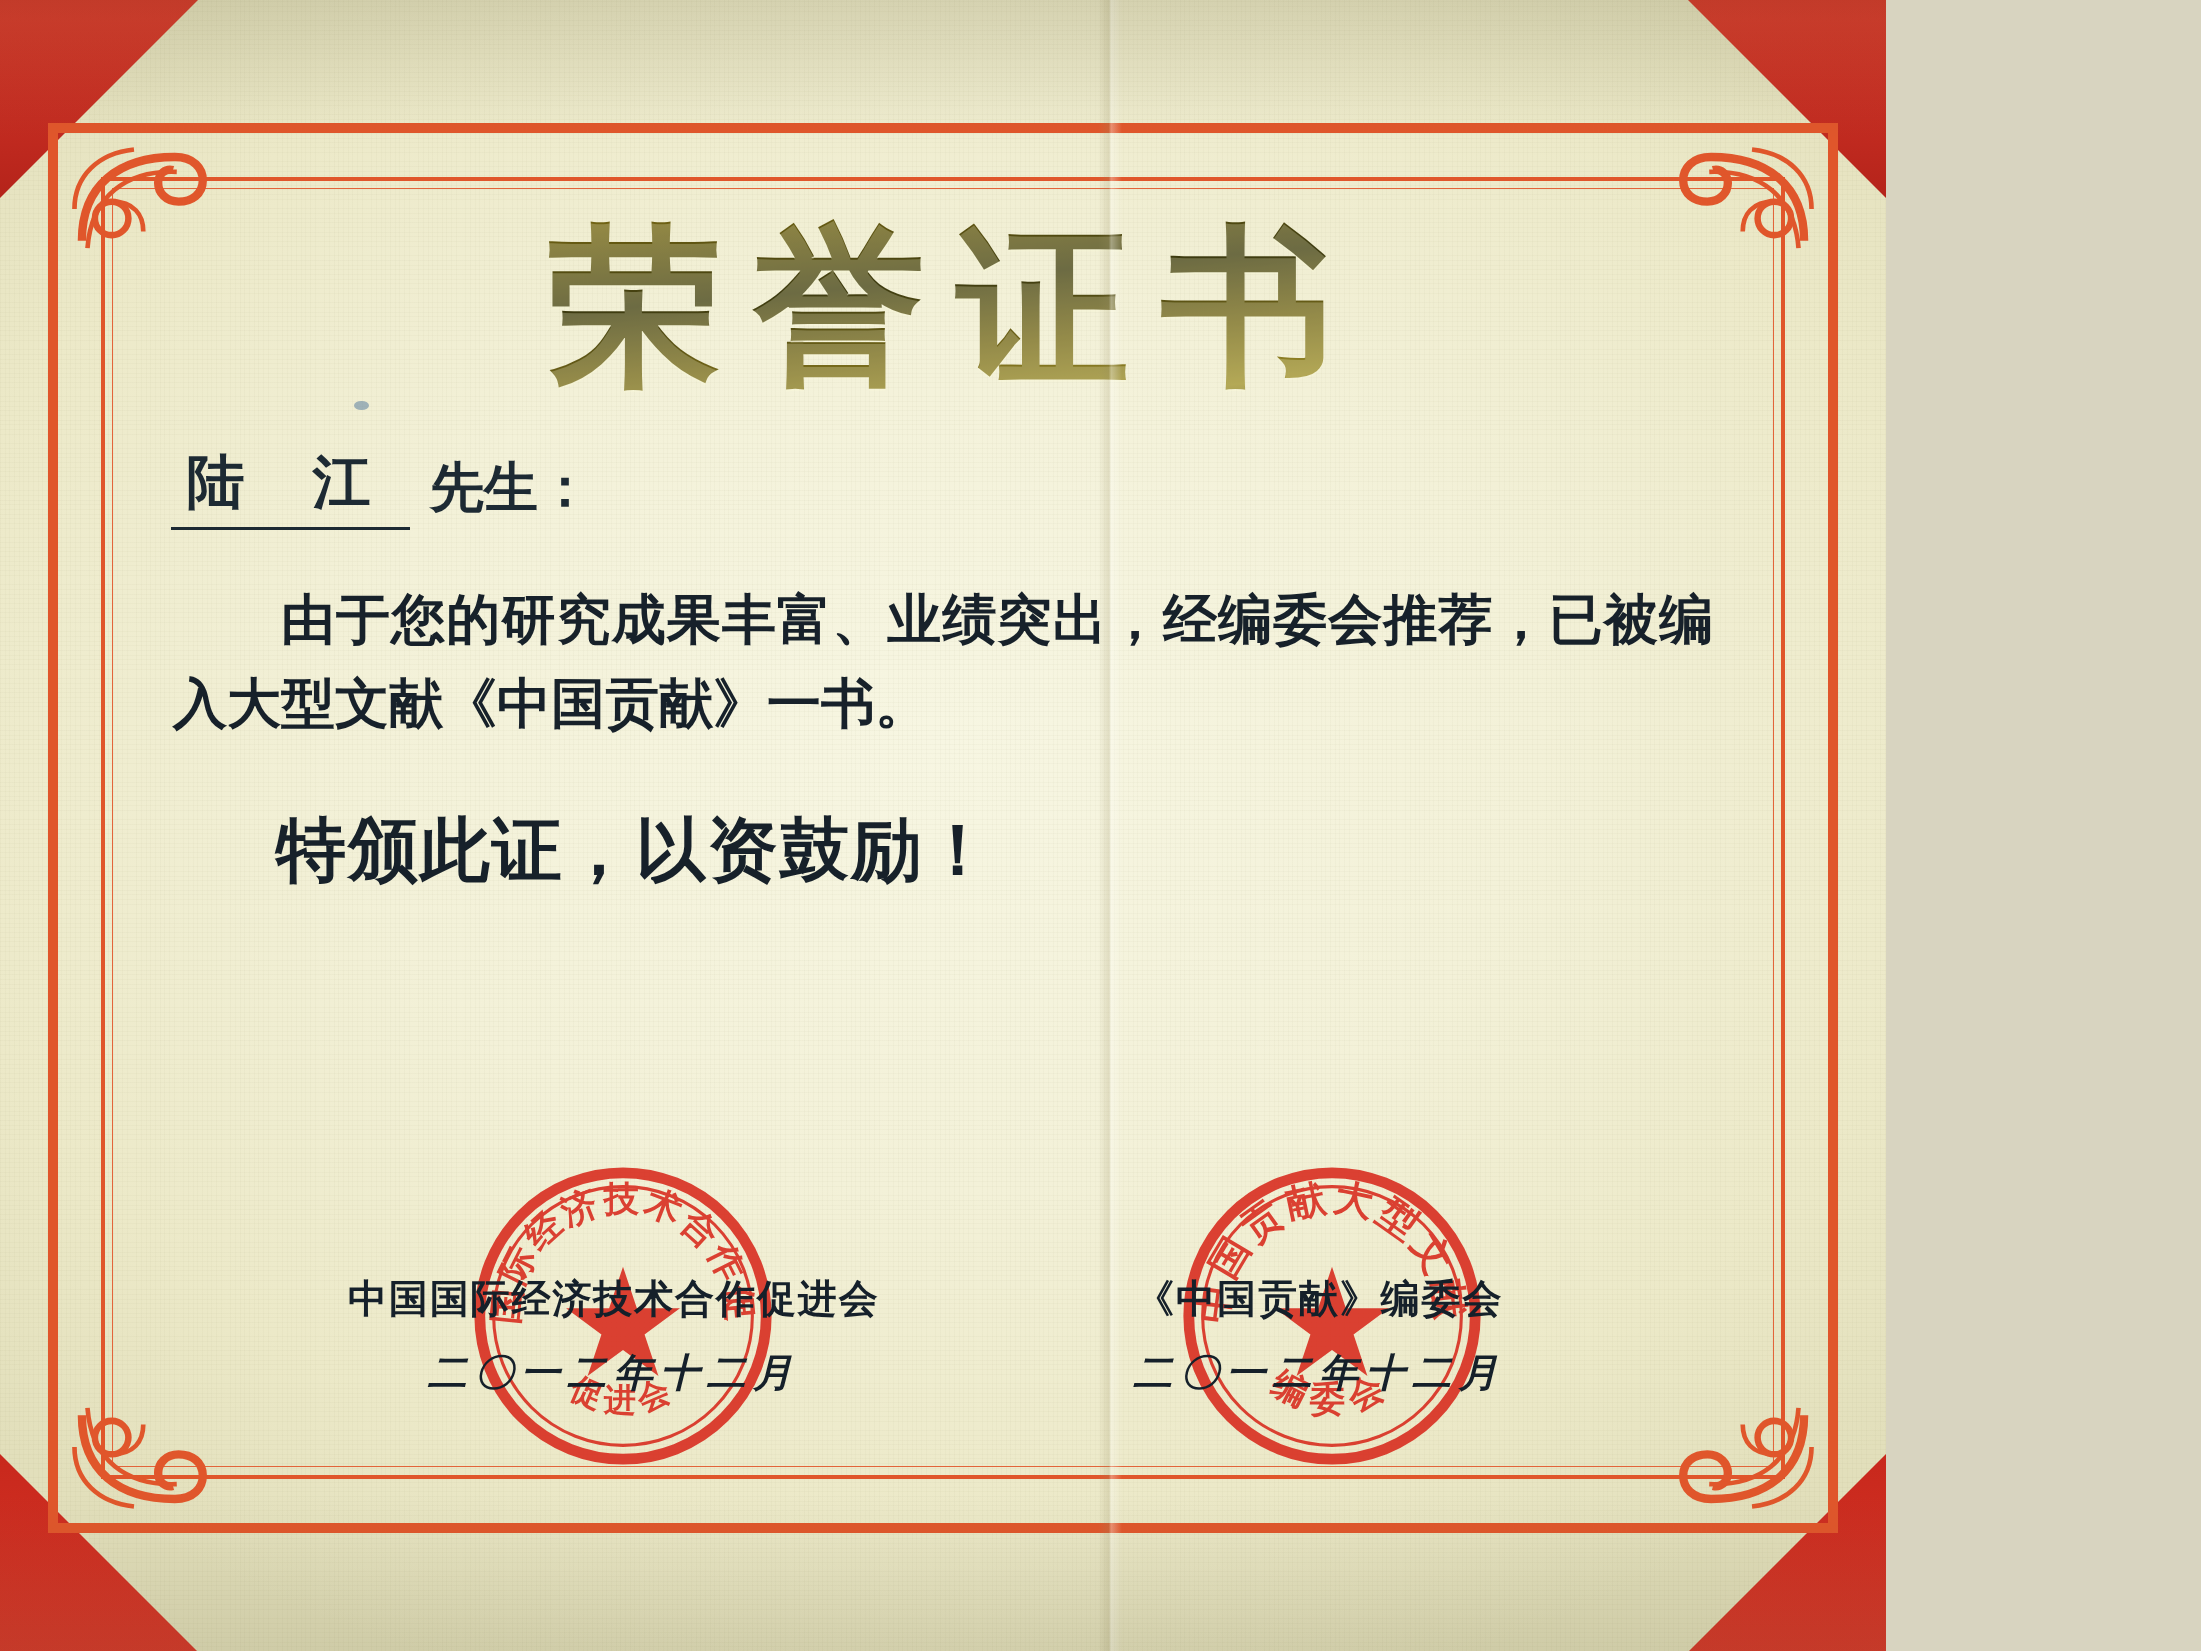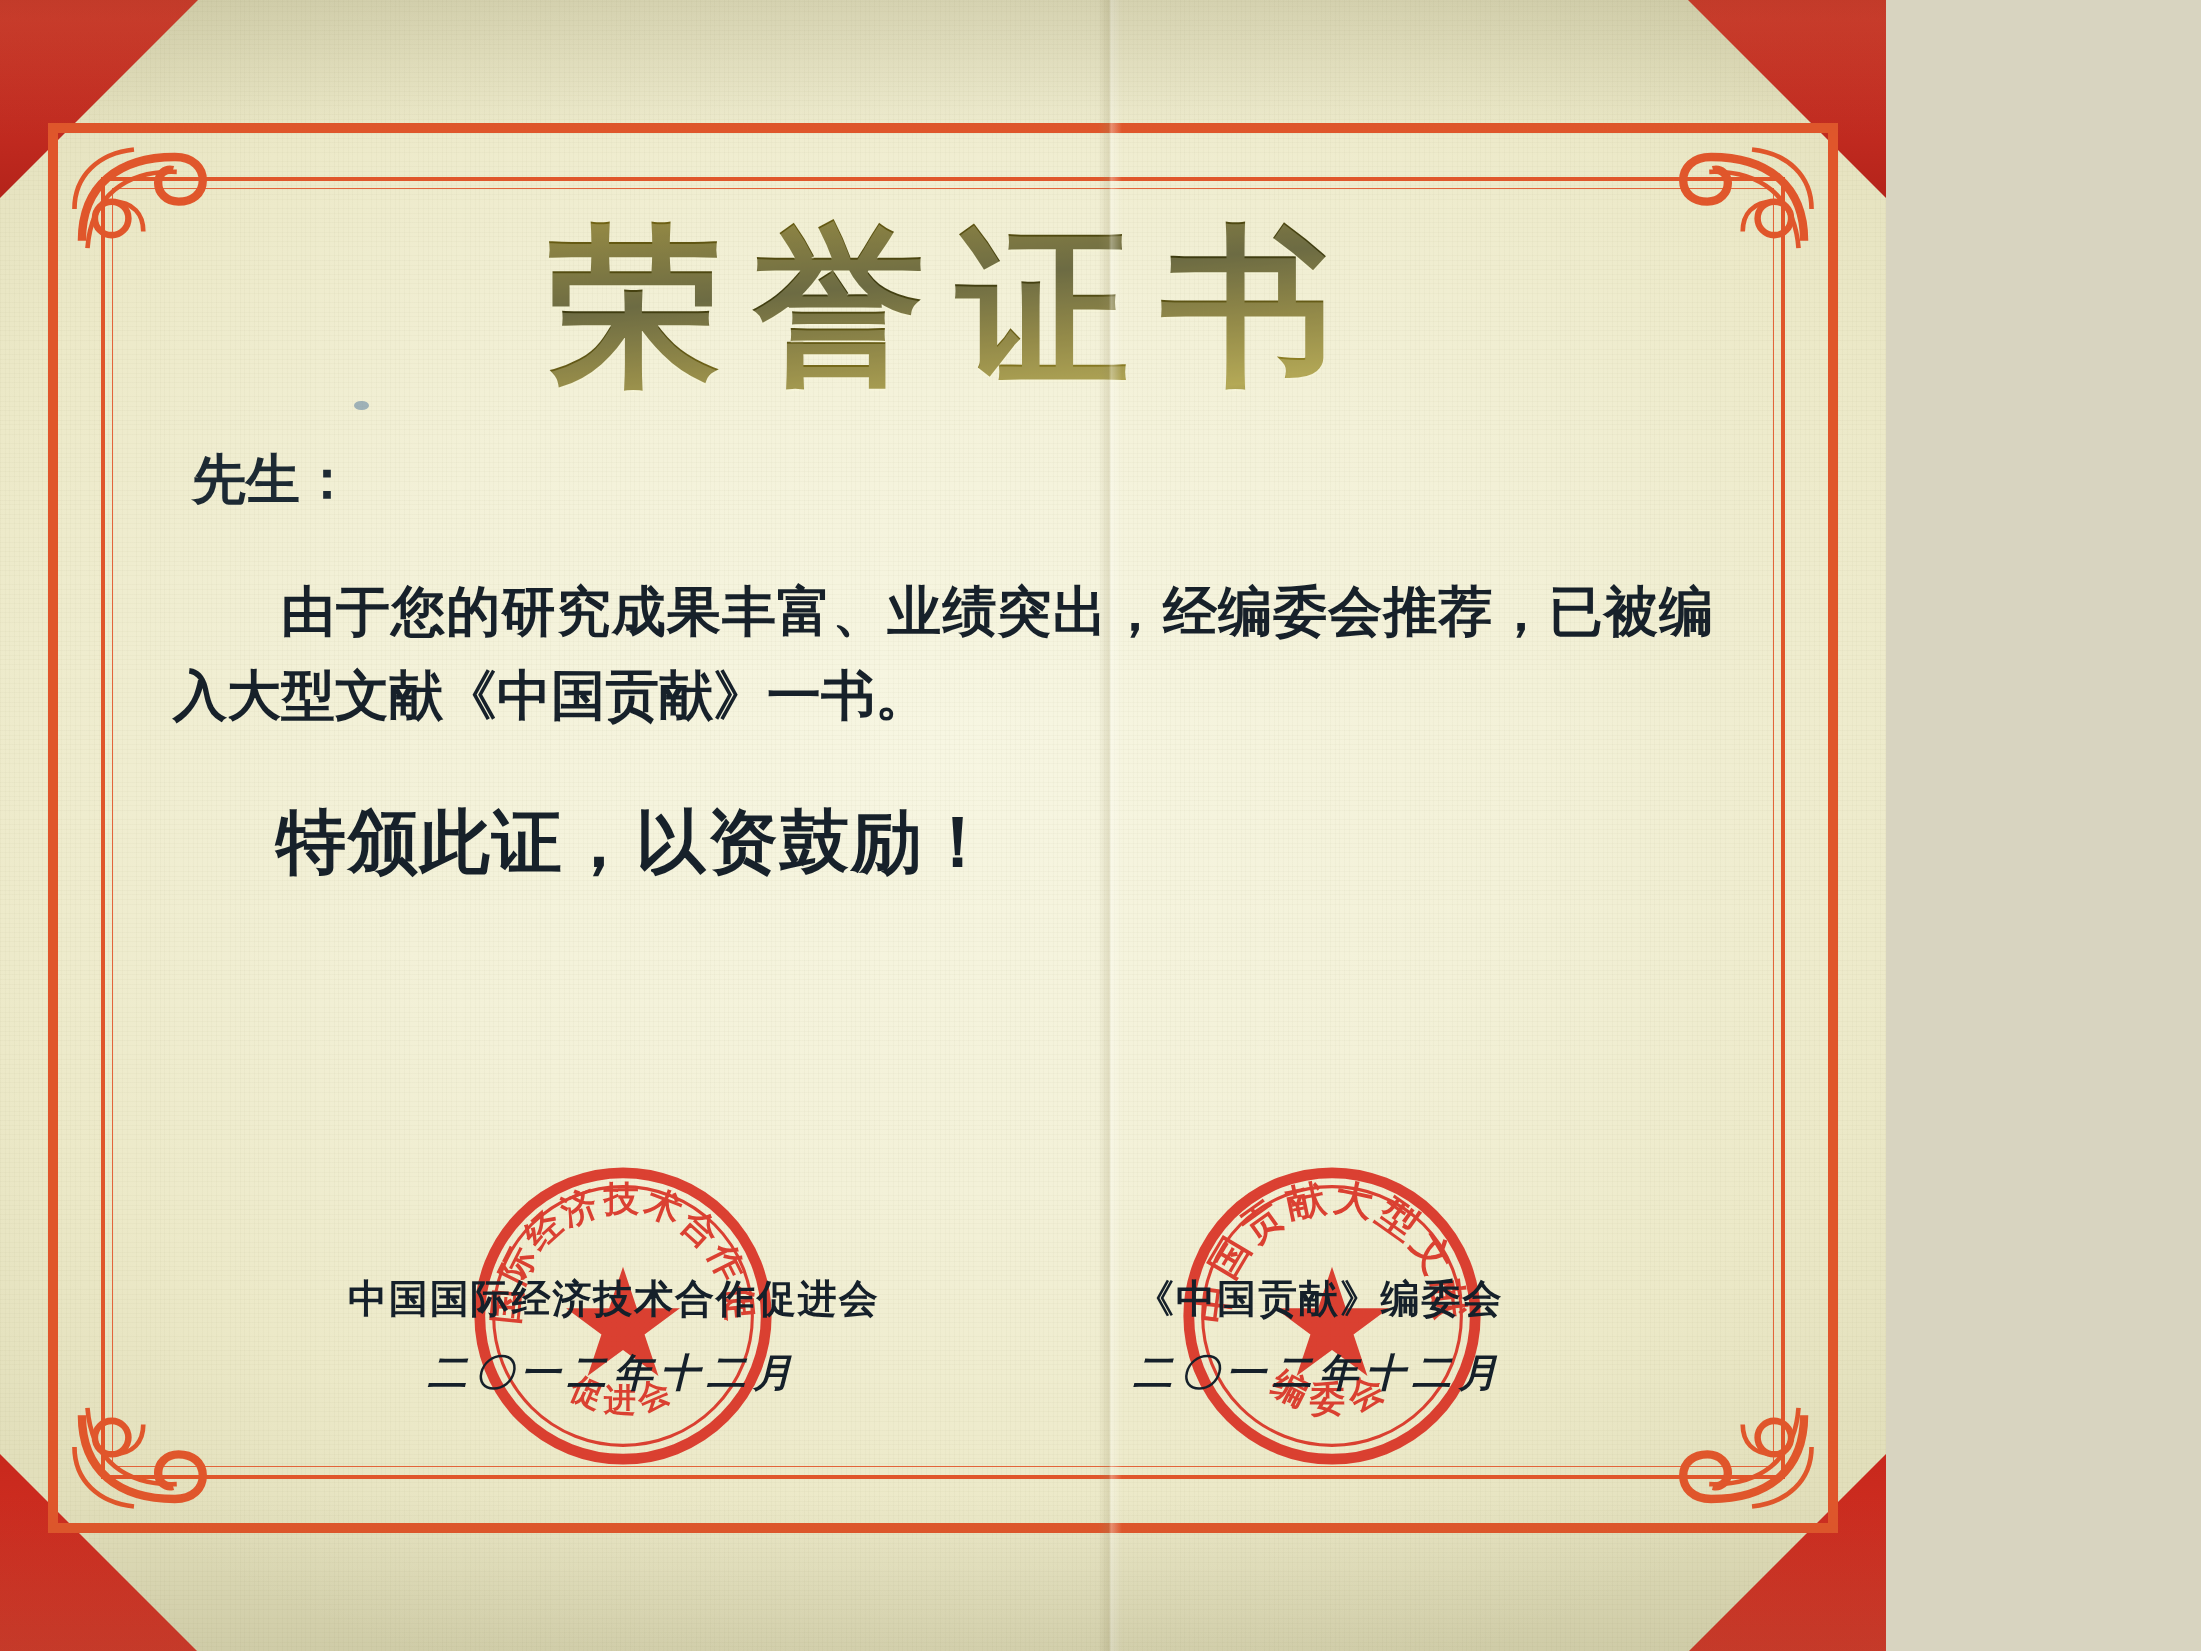--- a/index.html
+++ b/index.html
@@ -282,20 +282,21 @@
       <circle cx="62" cy="96" r="18" stroke-width="7"></circle>
       <path d="M62 78 C86 78, 96 92, 96 110" stroke-width="5"></path>
     </svg>
   </div>
 
   <div class="content">
 
     <div class="title">荣誉证书</div>
 
     <div class="recipient-line">
+      <span class="recipient-name">陆 江</span>
       <span class="recipient-suffix">先生：</span>
     </div>
 
     <div class="body-text">由于您的研究成果丰富、业绩突出，经编委会推荐，已被编入大型文献《中国贡献》一书。</div>
 
     <div class="closing-text">特颁此证，以资鼓励！</div>
 
     <div class="signatures">
 
       <div class="sig-block">

